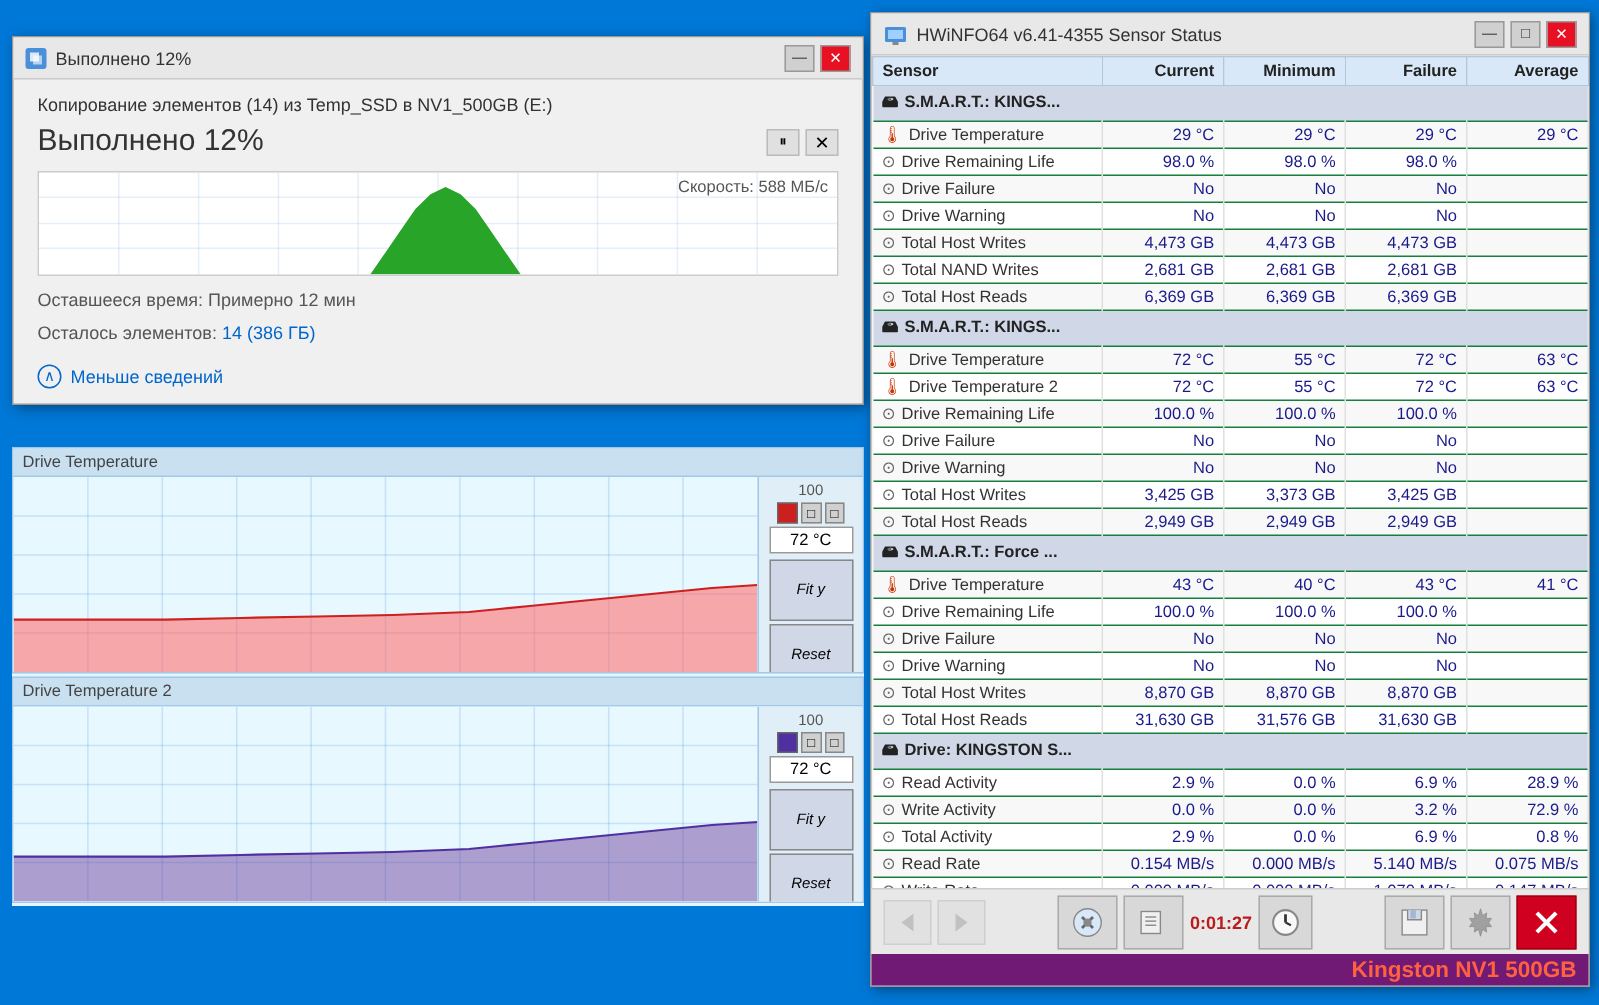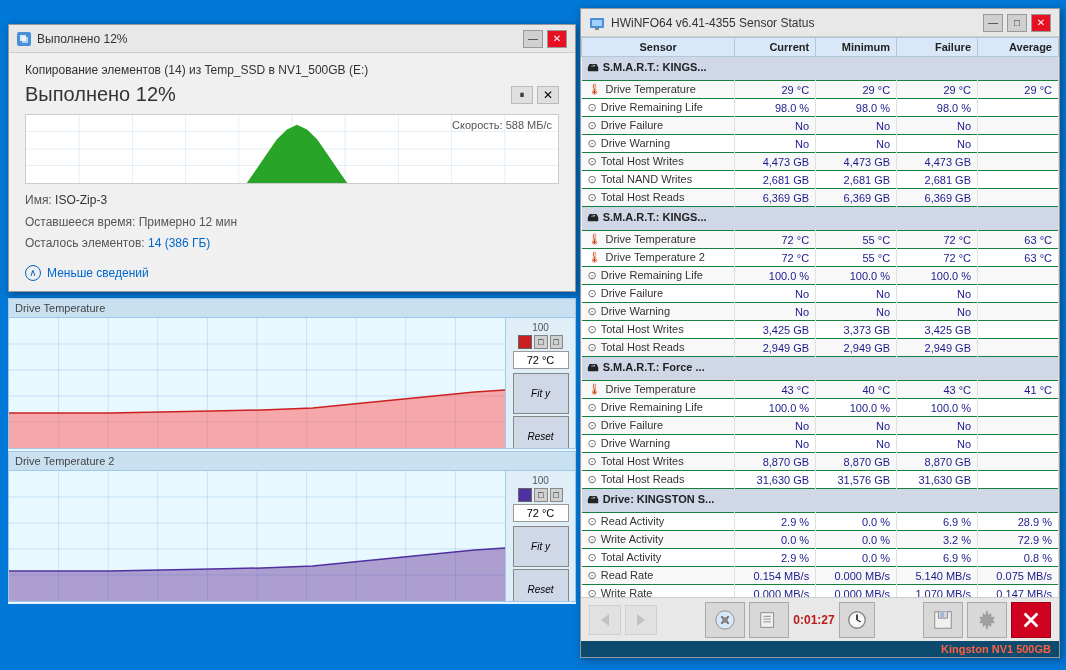--- a/index.html
+++ b/index.html
@@ -272,21 +272,21 @@
     }
     .hw-table {
       width: 100%;
       border-collapse: collapse;
       font-size: 11px;
     }
     .hw-table thead th {
       background: #D8E8F8;
       border: 1px solid #B0C8D8;
       padding: 3px 6px;
-      text-align: center;
+      text-align: left;
       font-weight: 600;
       color: #222;
       position: sticky;
       top: 0;
     }
     .hw-table thead th:not(:first-child) {
       text-align: right;
     }
     .hw-table tbody tr {
       border-bottom: 1px solid #15803d;
@@ -384,23 +384,23 @@
       cursor: pointer;
     }
 
     .toolbar-right {
       display: flex;
       gap: 4px;
       align-items: center;
     }
 
     .status-bar {
-      background: #0c4a6e;
+      background: #701a75;
       color: #FF6040;
-      font-size: 11px;
+      font-size: 15px;
       font-weight: 600;
       padding: 2px 8px;
       text-align: right;
     }
 
     
     .chart-svg {
       position: absolute;
       top: 0;
       left: 0;
@@ -465,21 +465,20 @@
         <line x1="477" y1="0" x2="477" y2="70" stroke="rgba(0,100,200,0.1)" stroke-width="1"></line>
 
         <polygon points="220,70 230,55 240,40 250,25 260,15 270,10 280,15 290,25 300,40 310,55 320,70" fill="#28A428"></polygon>
       </svg>
       <div class="speed-label">
         <span>Скорость: 588 МБ/с</span>
       </div>
     </div>
 
     <div class="copy-info">
-      <div><span class="label">Имя:</span> <span class="value">ISO-Zip-3</span></div>
       <div><span class="label">Оставшееся время: Примерно 12 мин</span></div>
       <div><span class="label">Осталось элементов:</span> <span class="link">14 (386 ГБ)</span></div>
     </div>
 
     <div class="details-toggle">
       <div class="toggle-icon">∧</div>
       <span>Меньше сведений</span>
     </div>
   </div>
 </div>

